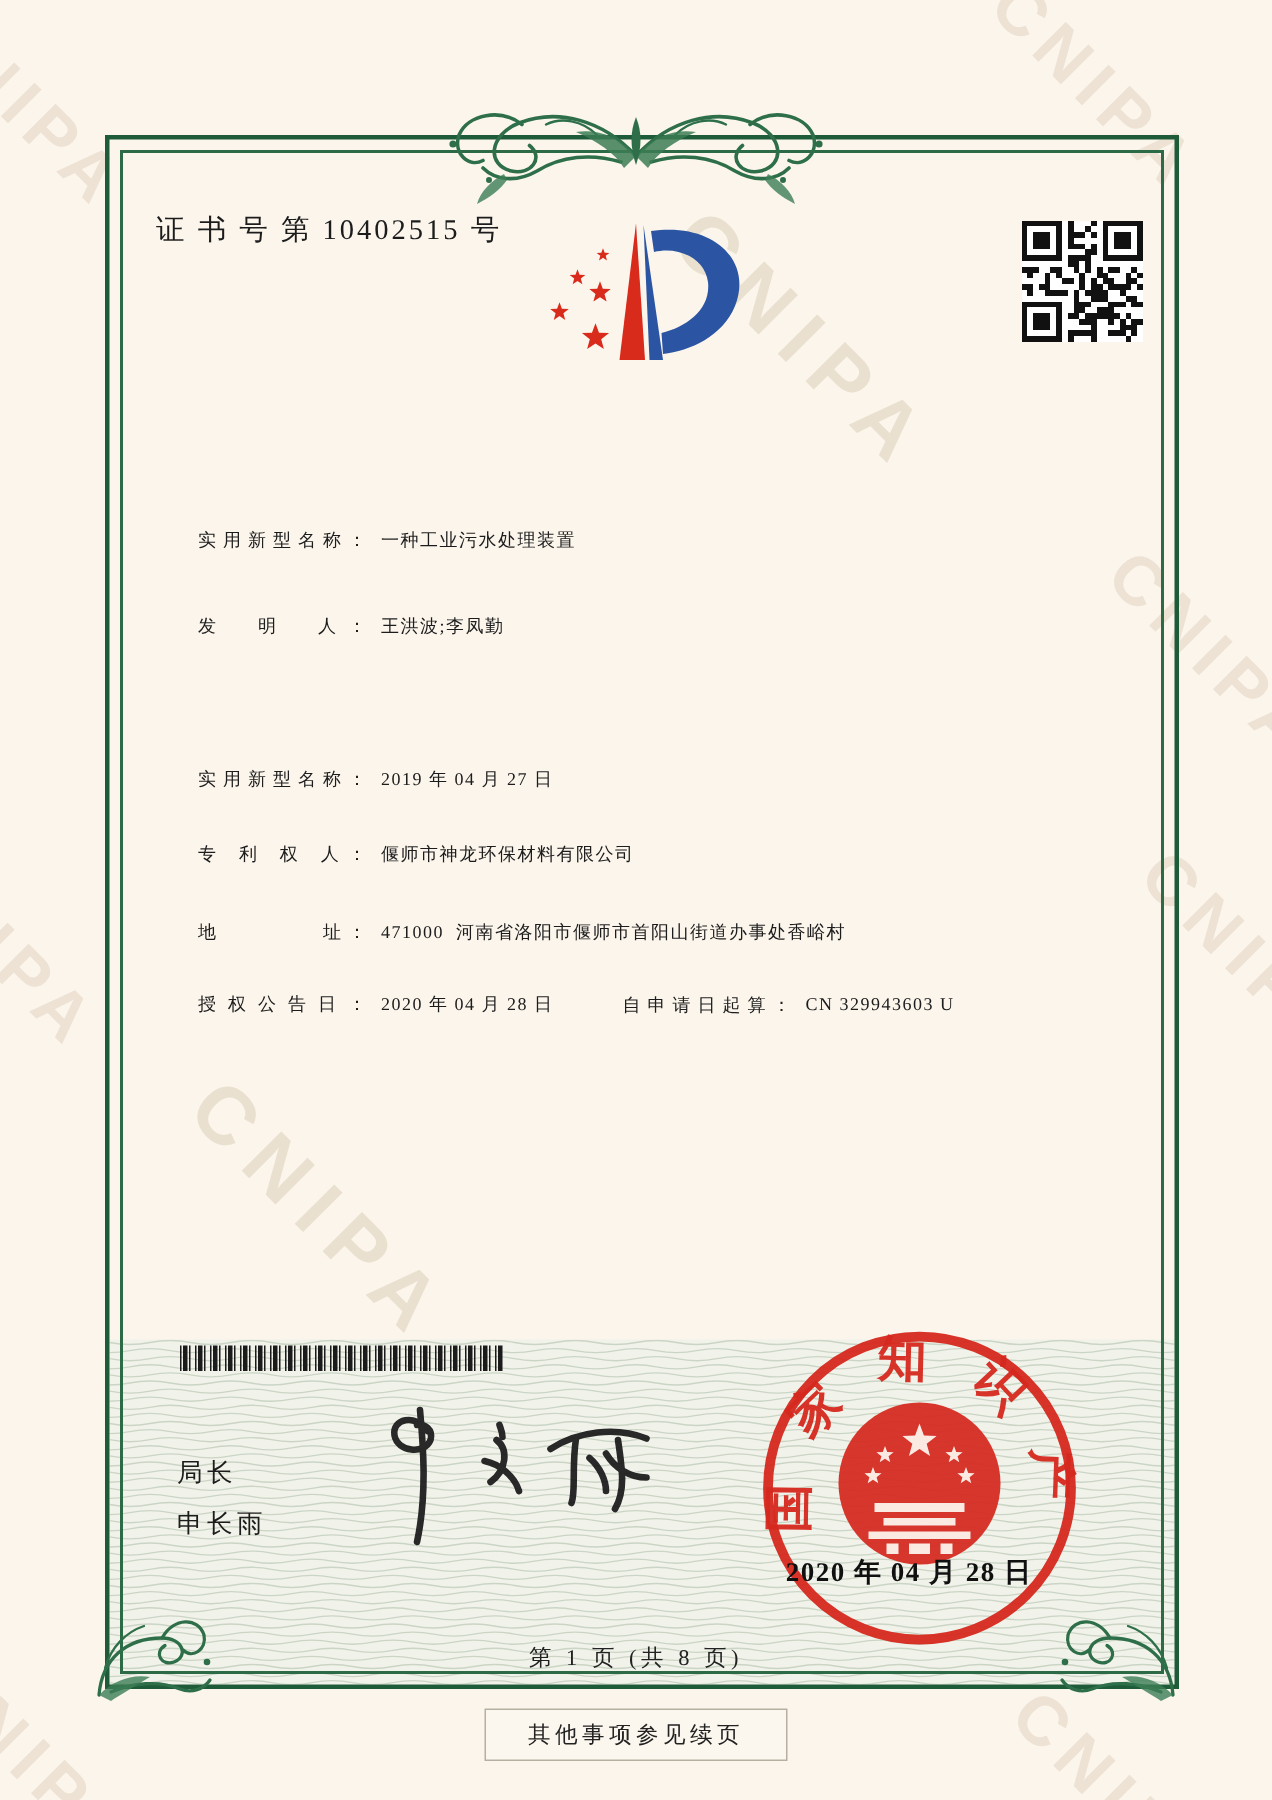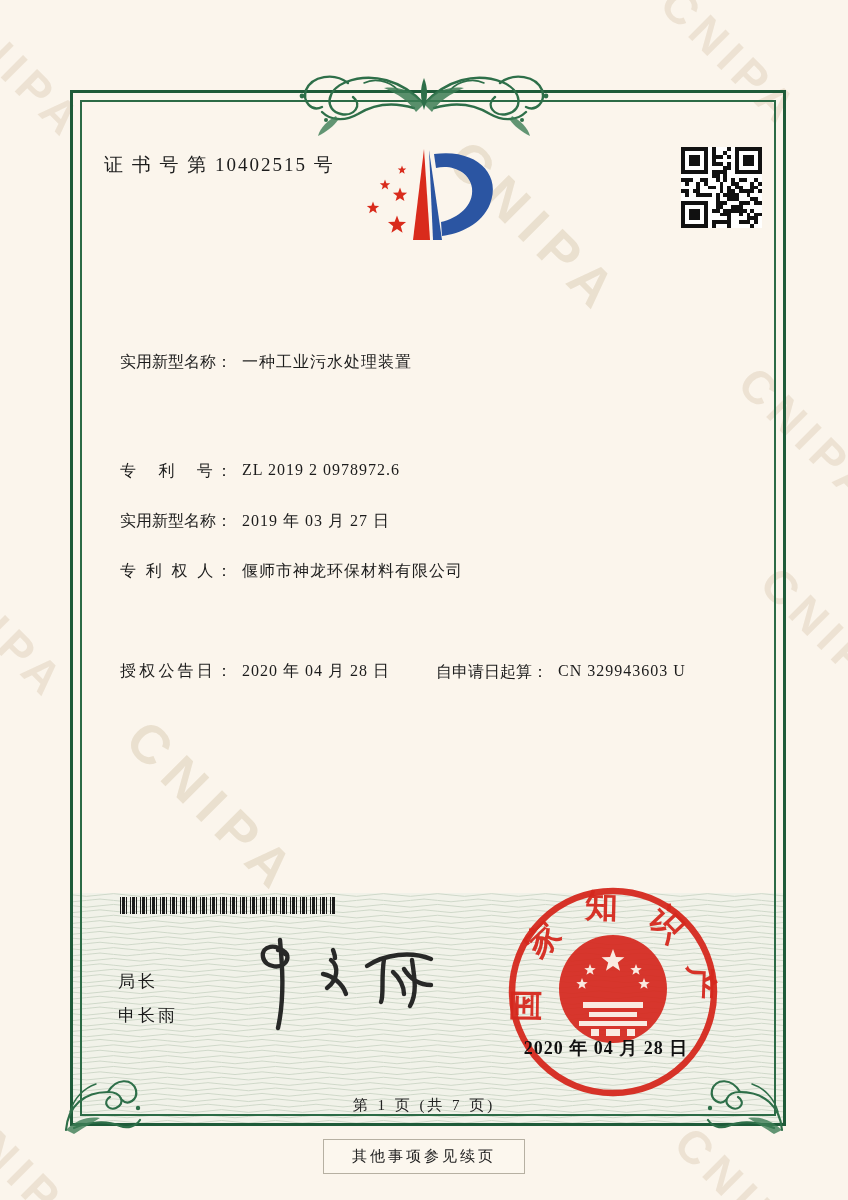--- a/index.html
+++ b/index.html
@@ -15,27 +15,27 @@
   
   .band{position:absolute;left:73px;top:893px;width:710px;height:230px;background:#f1f2e9;}
   .band svg{position:absolute;left:0;top:0;width:100%;height:100%;}
   
   .frame-outer{position:absolute;left:70px;top:90px;width:716px;height:1036px;
      border:3px solid #1e5b39;box-sizing:border-box;}
   .frame-inner{position:absolute;left:80px;top:100px;width:696px;height:1016px;
      border:2px solid #2c6b46;box-sizing:border-box;}
   .orn{position:absolute;}
   
-  .cert-no{position:absolute;left:104px;top:152px;font-size:19px;letter-spacing:2px;}
+  .cert-no{position:absolute;left:104px;top:140px;font-size:19px;letter-spacing:2px;}
   .logo{position:absolute;left:352px;top:142px;width:152px;height:112px;}
   .qr{position:absolute;left:681px;top:147px;width:81px;height:81px;}
   .title{position:absolute;left:0;top:250px;width:848px;text-align:center;
      font-size:40px;font-weight:bold;letter-spacing:9px;}
   
-  .field{position:absolute;left:120px;width:668px;font-size:16px;white-space:nowrap;}
+  .field{position:absolute;left:132px;width:668px;font-size:12px;white-space:nowrap;}
   .flabel{display:inline-block;width:112px;text-align:justify;text-align-last:justify;
      vertical-align:top;}
   .fvalue{display:inline-block;margin-left:10px;white-space:pre;letter-spacing:1px;}
   .grant-pair{display:inline-block;margin-left:46px;}
   
   .paras{position:absolute;left:108px;top:694px;width:638px;font-size:16px;
      line-height:27.5px;text-align:justify;}
   .paras p{margin:0;text-indent:2em;}
   
   .barcode{position:absolute;left:120px;top:897px;width:216px;height:17px;}
@@ -309,28 +309,31 @@
       <rect x="20" y="9" width="1" height="1" fill="#111"></rect>
       <rect x="20" y="11" width="1" height="1" fill="#111"></rect>
       <rect x="20" y="14" width="1" height="1" fill="#111"></rect>
       <rect x="20" y="17" width="1" height="1" fill="#111"></rect>
     </svg>
 
 
   <div class="field" style="top:352px;">
     <span class="flabel">实用新型名称：</span><span class="fvalue">一种工业污水处理装置</span>
   </div>
-  <div class="field" style="top:461px;">
-    <span class="flabel">专　利　号：</span><span class="fvalue">ZL 2019 2 0978972.6</span>
+  <div class="field" style="top:409px;">
+    <span class="flabel">发　明　人：</span><span class="fvalue">王洪波;李凤勤</span>
   </div>
   <div class="field" style="top:511px;">
-    <span class="flabel">实用新型名称：</span><span class="fvalue">2019 年 03 月 27 日</span>
+    <span class="flabel">实用新型名称：</span><span class="fvalue">2019 年 04 月 27 日</span>
   </div>
   <div class="field" style="top:561px;">
     <span class="flabel">专 利 权 人：</span><span class="fvalue">偃师市神龙环保材料有限公司</span>
+  </div>
+  <div class="field" style="top:613px;">
+    <span class="flabel">地　　　　址：</span><span class="fvalue">471000  河南省洛阳市偃师市首阳山街道办事处香峪村</span>
   </div>
   <div class="field" style="top:661px;">
     <span class="flabel">授权公告日：</span><span class="fvalue">2020 年 04 月 28 日</span><span class="grant-pair"><span class="flabel">自申请日起算：</span><span class="fvalue">CN 329943603 U</span></span>
   </div>
 
 
   <div class="barcode" id="barcode">
       <span style="left:0px;width:1px"></span>
       <span style="left:2px;width:3px"></span>
       <span style="left:6px;width:1px"></span>
@@ -430,16 +433,16 @@
       <rect x="80" y="120" width="60" height="6" fill="#fdf8ef"></rect>
       <rect x="86" y="130" width="48" height="5" fill="#fdf8ef"></rect>
       <rect x="76" y="139" width="68" height="5" fill="#fdf8ef"></rect>
       <rect x="88" y="147" width="8" height="7" fill="#fdf8ef"></rect>
       <rect x="103" y="147" width="14" height="7" fill="#fdf8ef"></rect>
       <rect x="124" y="147" width="8" height="7" fill="#fdf8ef"></rect>
     </g>
   </svg>
   <div class="seal-date">2020 年 04 月 28 日</div>
 
-  <div class="page-info">第 1 页 (共 7 页)</div>
+  <div class="page-info">第 1 页 (共 8 页)</div>
   <div class="cont-box">其他事项参见续页</div>
 
 </div>
 
 </body></html>

